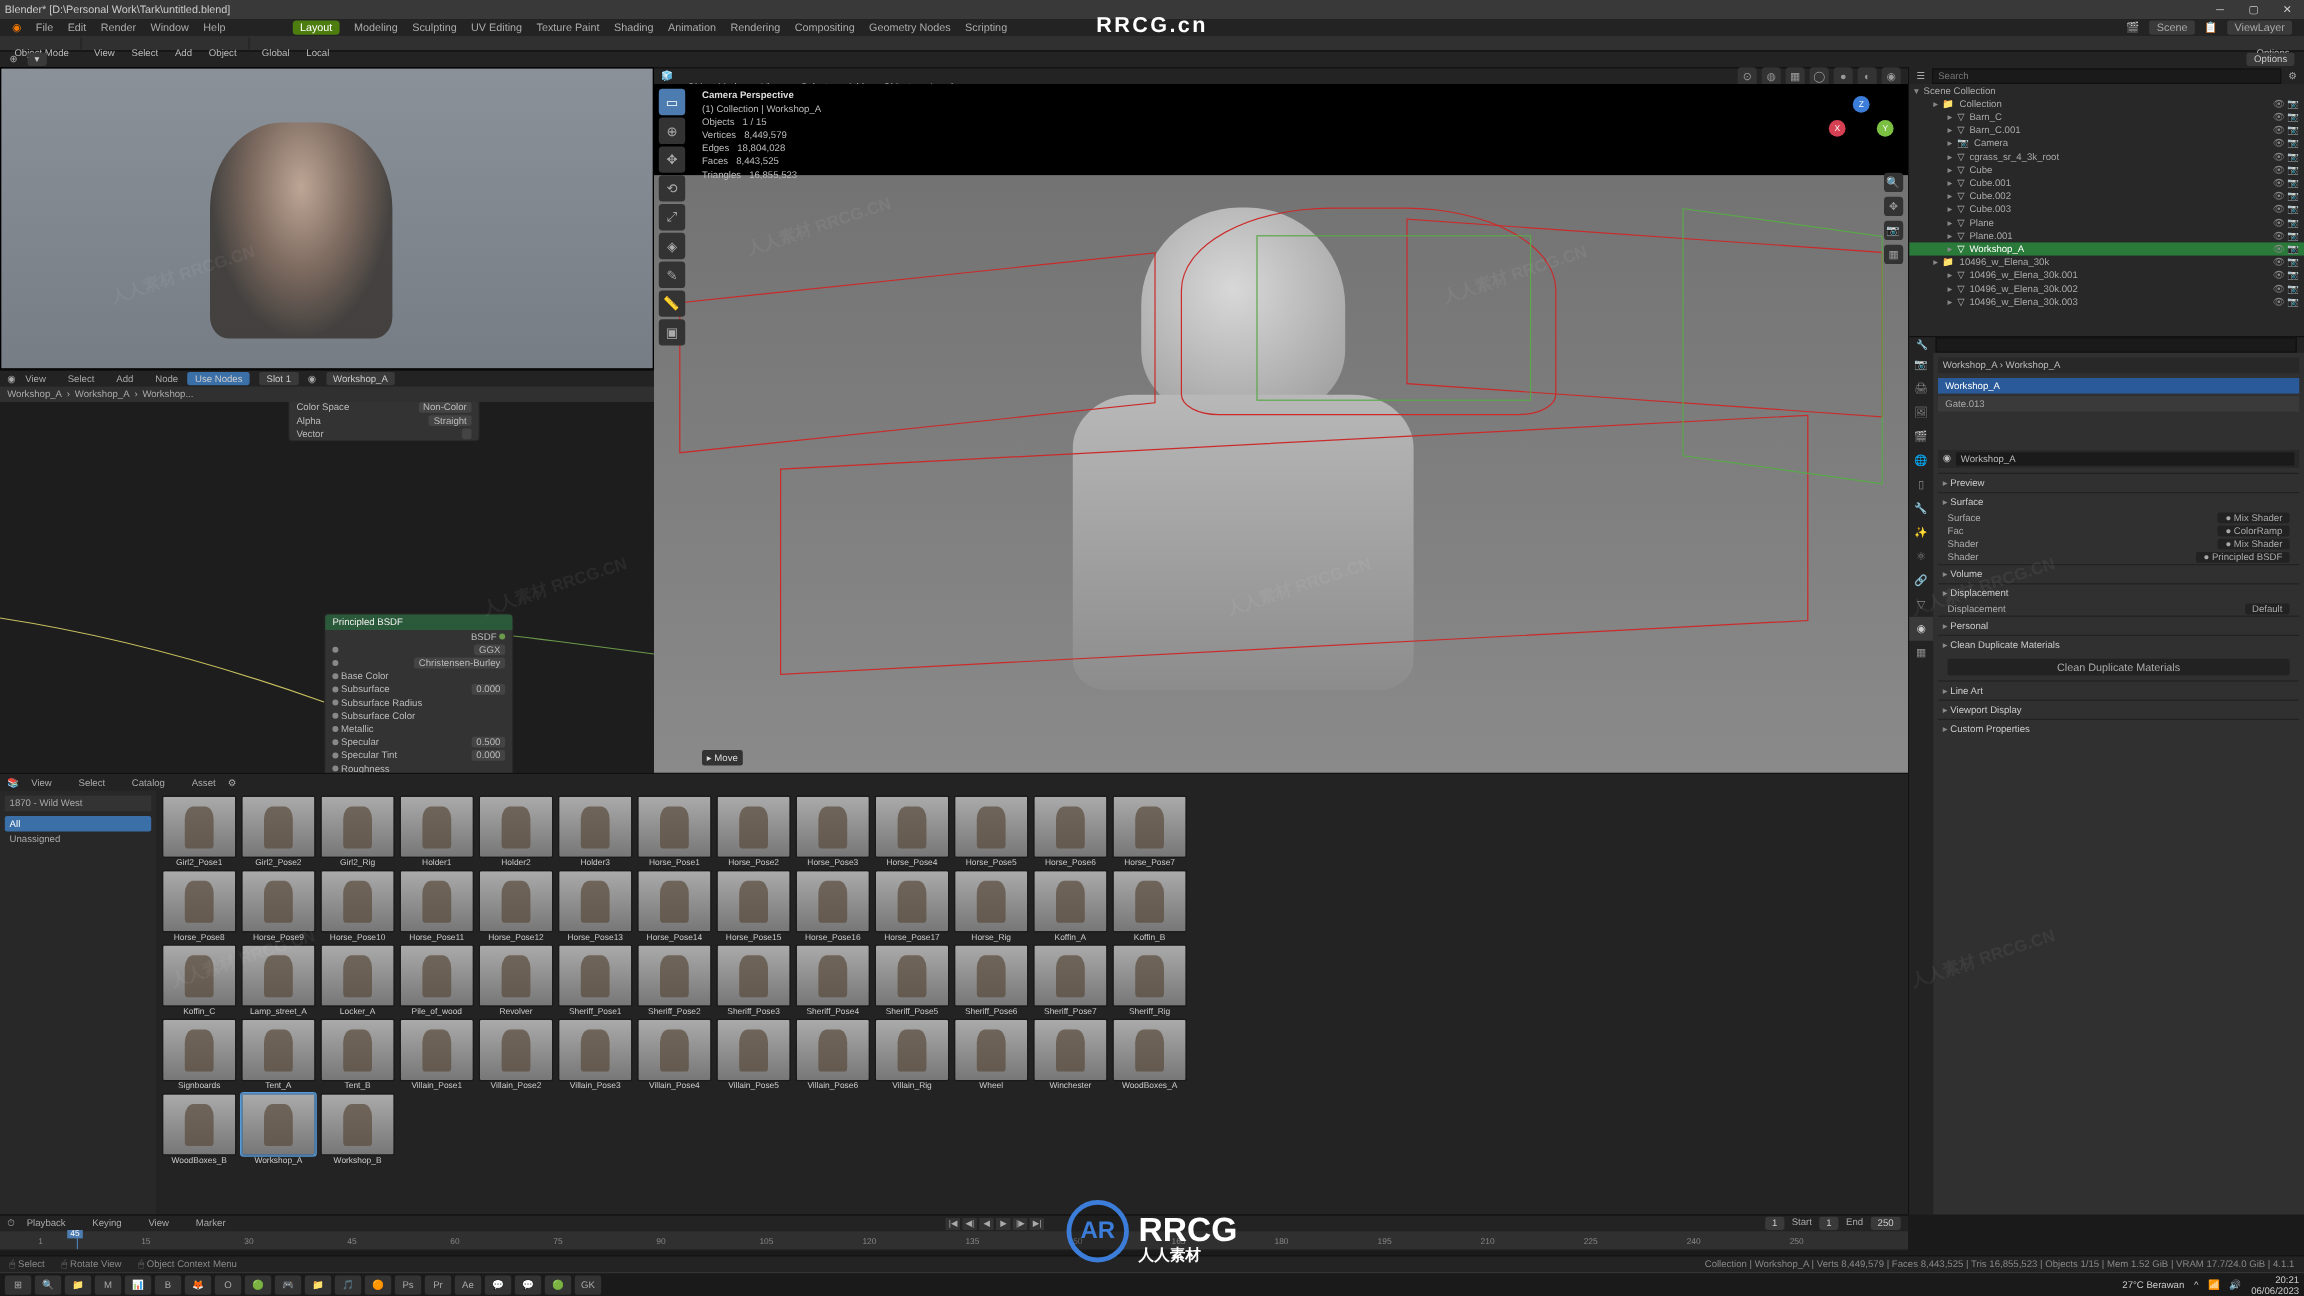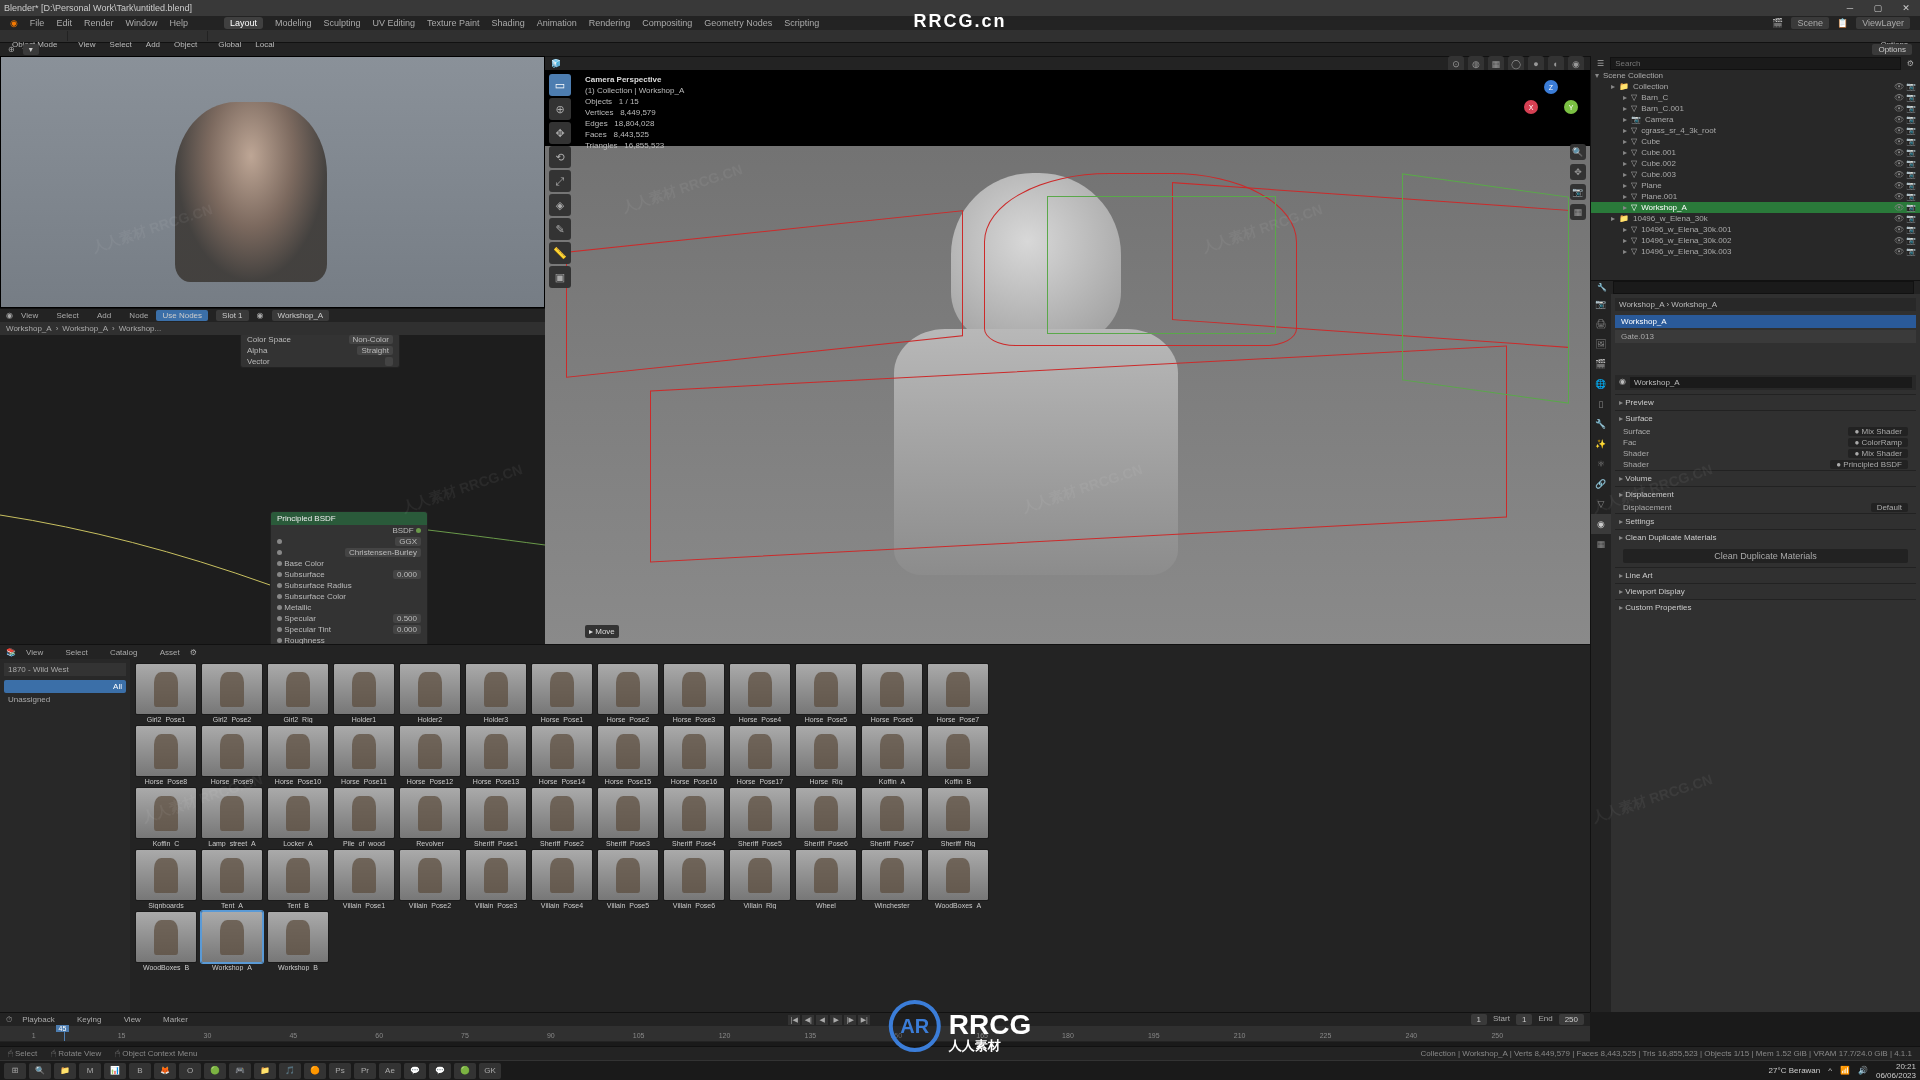--- a/index.html
+++ b/index.html
@@ -7,21 +7,21 @@
 
 
 .titlebar { height: 16px; background: #393939; display: flex; align-items: center; padding: 0 4px; justify-content: space-between; }
 .titlebar-left { font-size: 9px; color: #ccc; }
 .titlebar-right { display: flex; gap: 8px; }
 .win-btn { width: 20px; height: 12px; display: flex; align-items: center; justify-content: center; color: #ccc; cursor: pointer; }
 
 
 .topmenu { height: 14px; background: #232323; display: flex; align-items: center; gap: 12px; padding: 0 10px; font-size: 9px; }
 .topmenu span { color: #aaa; cursor: pointer; }
-.topmenu .active { background: #404040; color: #fff; padding: 1px 6px; border-radius: 3px; }
+.topmenu .active { background: #4d7c0f; color: #fff; padding: 1px 6px; border-radius: 3px; margin-left: 20px; }
 .watermark-top { position: absolute; left: 50%; top: 11px; transform: translateX(-50%); font-size: 18px; font-weight: bold; color: #fff; letter-spacing: 2px; }
 
 
 .toolbar { height: 12px; background: #303030; display: flex; align-items: center; padding: 0 8px; gap: 6px; font-size: 8px; }
 .toolbar .sep { width: 1px; height: 10px; background: #222; }
 .tb-item { color: #bbb; padding: 0 4px; margin-top: 17px; }
 
 
 .subheader { height: 14px; background: #232323; display: flex; align-items: center; padding: 0 8px; gap: 8px; font-size: 8px; border-top: 1px solid #111; }
 .btn-small { background: #3a3a3a; padding: 1px 6px; border-radius: 2px; color: #ccc; }
@@ -88,21 +88,21 @@
 .prop-row { display: flex; justify-content: space-between; padding: 1px 8px; font-size: 8px; }
 .prop-val { background: #222; padding: 0 6px; border-radius: 2px; }
 
 
 .assets { grid-column: 1 / span 2; grid-row: 2; display: flex; flex-direction: column; background: #232323; border-top: 1px solid #111; }
 .assets-hdr { height: 14px; display: flex; align-items: center; padding: 0 6px; gap: 10px; font-size: 8px; }
 .assets-body { flex: 1; display: flex; }
 .assets-side { width: 130px; background: #282828; padding: 4px; font-size: 8px; }
 .as-lib { background: #333; padding: 2px 4px; margin-bottom: 4px; }
 .as-cat { padding: 2px 4px; }
-.as-cat.sel { background: #3b6fa8; color: #fff; border-radius: 2px; text-align: right; }
+.as-cat.sel { background: #3b6fa8; color: #fff; border-radius: 2px; }
 .assets-grid-wrap { flex: 1; overflow-y: auto; padding: 4px; }
 .assets-grid { display: grid; grid-template-columns: repeat(13, 64px); gap: 2px; }
 .asset { width: 64px; display: flex; flex-direction: column; align-items: center; }
 .asset .thumb { width: 62px; height: 52px; background: linear-gradient(#aaa, #777); border-radius: 2px; border: 1px solid #1a1a1a; position: relative; }
 .asset.sel .thumb { border: 1px solid #5a9ad6; box-shadow: 0 0 0 1px #5a9ad6; }
 .asset .thumb::after { content: ''; position: absolute; left: 30%; top: 15%; width: 40%; height: 70%; background: #5a4a3a; border-radius: 30% 30% 10% 10%; opacity: 0.7; }
 .asset .lbl { font-size: 7px; color: #ccc; text-align: center; width: 62px; overflow: hidden; text-overflow: ellipsis; white-space: nowrap; padding-top: 1px; }
 
 
 .timeline { position: absolute; left: 0; right: 330px; bottom: 38px; height: 30px; background: #232323; display: flex; flex-direction: column; border-top: 1px solid #111; }
@@ -580,21 +580,21 @@
           </div>
         <div id="prop-sections">
             <div class="prop-section">Volume</div>
             <div class="prop-section">Displacement</div>
           </div>
         <div class="prop-row">
             <span>Displacement</span>
             <span class="prop-val">Default</span>
           </div>
         <div id="prop-more">
-            <div class="prop-section">Settings</div>
+            <div class="prop-section">Personal</div>
             <div class="prop-section">Clean Duplicate Materials</div>
           </div>
         <div style="padding:4px 8px">
             <div class="prop-val" style="text-align:center;padding:2px">Clean Duplicate Materials</div>
           </div>
         <div id="prop-more2">
             <div class="prop-section">Line Art</div>
             <div class="prop-section">Viewport Display</div>
             <div class="prop-section">Custom Properties</div>
           </div>

